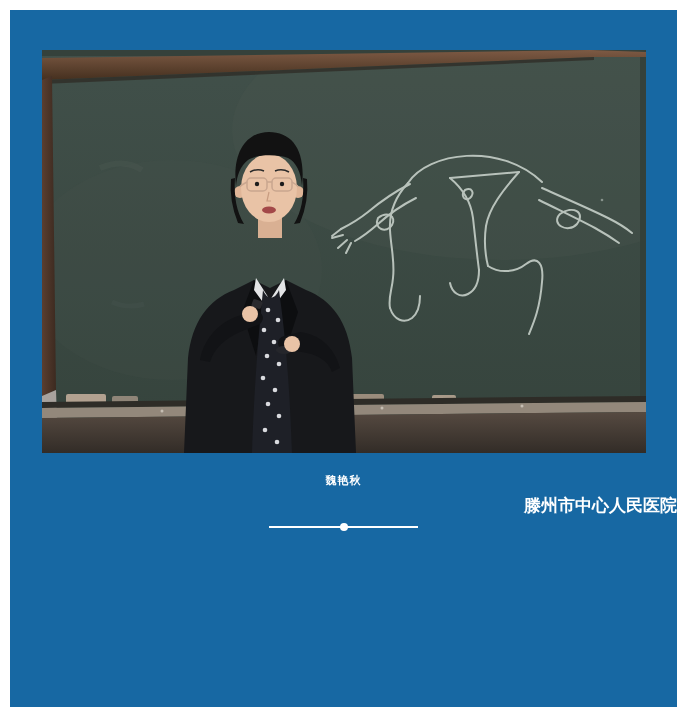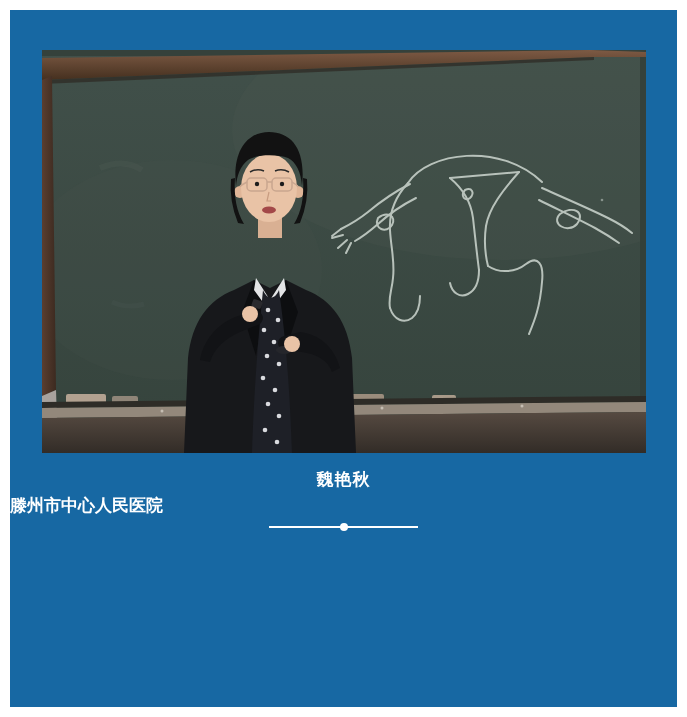--- a/index.html
+++ b/index.html
@@ -15,27 +15,27 @@
     width:604px;height:403px;
     margin:40px auto 0;
     display:block;
     overflow:hidden;
   }
   .photo svg{display:block;}
   .name{
     margin-top:16px;
     text-align:center;
     color:#ffffff;
-    font-size:17px;line-height:22px;
+    font-size:11px;line-height:22px;
     font-weight:bold;
     letter-spacing:1px;
   }
   .hospital{
     margin-top:4px;
-    text-align:left;
+    text-align:right;
     color:#ffffff;
     font-size:17px;line-height:22px;
     font-weight:bold;
   }
   .divider{
     position:relative;
     width:149px;height:8px;
     margin:6px auto 0;
   }
   .divider .line{

